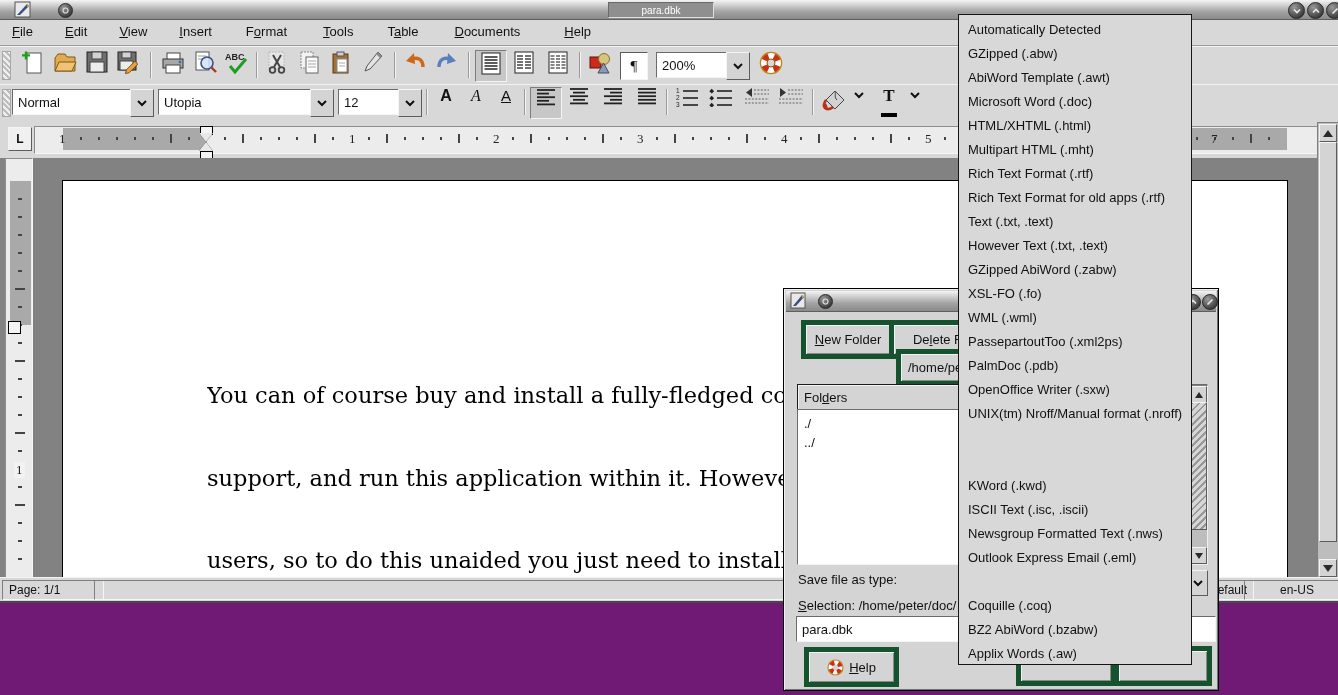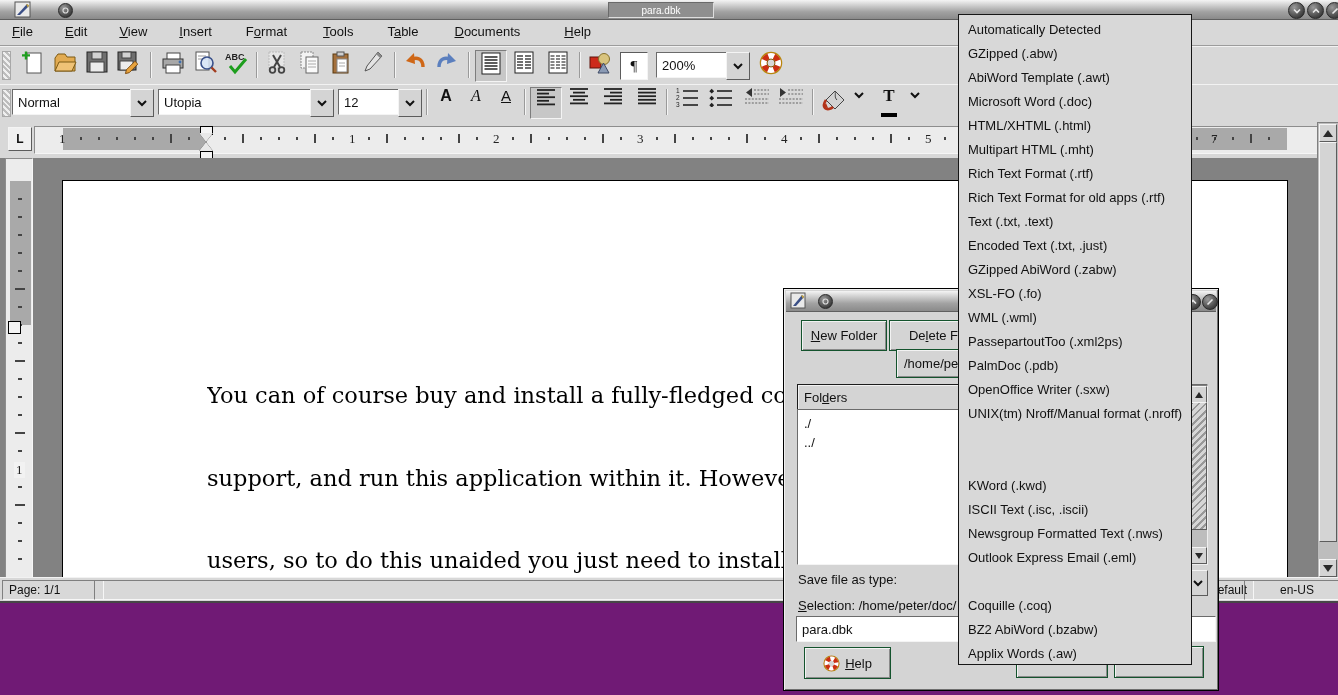--- a/index.html
+++ b/index.html
@@ -46,21 +46,21 @@
   .thumb-hatch{background:repeating-linear-gradient(135deg,#989898 0 2px,#d6d6d6 2px 5px);
                border:1px solid;border-color:#f4f4f4 #5c5c5c #5c5c5c #f4f4f4;}
   .tri-up{width:0;height:0;border-left:5px solid transparent;border-right:5px solid transparent;border-bottom:7px solid #2a2a2a;}
   .tri-dn{width:0;height:0;border-left:5px solid transparent;border-right:5px solid transparent;border-top:7px solid #2a2a2a;}
   
   .statusbar{background:#d8d8d8;border-top:1px solid #f2f2f2;}
   .status-cell{border:1px solid;border-color:#7f7f7f #f6f6f6 #f6f6f6 #7f7f7f;font-size:12px;
                display:flex;align-items:center;padding:0 6px;overflow:hidden;white-space:nowrap;}
   
   .dialog{background:#d4d4d4;border:1px solid #000;box-shadow:inset 1px 1px 0 #f0f0f0,inset -1px -1px 0 #6f6f6f;}
-  .dlg-btn{background:#d4d4d4;border:1px solid #14532d;box-shadow:inset 1px 1px 0 #f2f2f2,inset -1px -1px 0 #8a8a8a;
+  .dlg-btn{background:#d4d4d4;border:5px solid #14532d;box-shadow:inset 1px 1px 0 #f2f2f2,inset -1px -1px 0 #8a8a8a;
            font-size:13px;display:flex;align-items:center;justify-content:center;gap:5px;}
   .dlg-label{font-size:13px;display:flex;align-items:center;}
   .listbox{background:#fff;border:1px solid;border-color:#6b6b6b #f4f4f4 #f4f4f4 #6b6b6b;}
   .listhdr{background:#d4d4d4;border:1px solid #1c1c1c;box-shadow:inset 1px 1px 0 #f2f2f2,inset -1px -1px 0 #8a8a8a;
            font-size:13px;display:flex;align-items:center;padding:0 6px;}
   .list-item{font-size:13px;padding:2px 6px;white-space:pre;}
   
   .dropdown{background:#d8d8d8;border:1px solid #161616;}
   .dd-item{position:absolute;left:1px;right:1px;height:24px;line-height:24px;font-size:13px;
            padding-left:8px;white-space:nowrap;overflow:hidden;}
@@ -634,21 +634,21 @@
   <div class="abs dropdown" style="left:958px;top:14px;width:232px;height:649px;z-index:30;overflow:hidden;">
     <div class="dd-item" style="top:3px;">Automatically Detected</div>
     <div class="dd-item" style="top:27px;">GZipped (.abw)</div>
     <div class="dd-item" style="top:51px;">AbiWord Template (.awt)</div>
     <div class="dd-item" style="top:75px;">Microsoft Word (.doc)</div>
     <div class="dd-item" style="top:99px;">HTML/XHTML (.html)</div>
     <div class="dd-item" style="top:123px;">Multipart HTML (.mht)</div>
     <div class="dd-item" style="top:147px;">Rich Text Format (.rtf)</div>
     <div class="dd-item" style="top:171px;">Rich Text Format for old apps (.rtf)</div>
     <div class="dd-item" style="top:195px;">Text (.txt, .text)</div>
-    <div class="dd-item" style="top:219px;">Encoded Text (.txt, .just)</div>
+    <div class="dd-item" style="top:219px;">However Text (.txt, .text)</div>
     <div class="dd-item" style="top:243px;">GZipped AbiWord (.zabw)</div>
     <div class="dd-item" style="top:267px;">XSL-FO (.fo)</div>
     <div class="dd-item" style="top:291px;">WML (.wml)</div>
     <div class="dd-item" style="top:315px;">PassepartoutToo (.xml2ps)</div>
     <div class="dd-item" style="top:339px;">PalmDoc (.pdb)</div>
     <div class="dd-item" style="top:363px;">OpenOffice Writer (.sxw)</div>
     <div class="dd-item" style="top:387px;">UNIX(tm) Nroff/Manual format (.nroff)</div>
     <div class="dd-item" style="top:459px;">KWord (.kwd)</div>
     <div class="dd-item" style="top:483px;">ISCII Text (.isc, .iscii)</div>
     <div class="dd-item" style="top:507px;">Newsgroup Formatted Text (.nws)</div>

